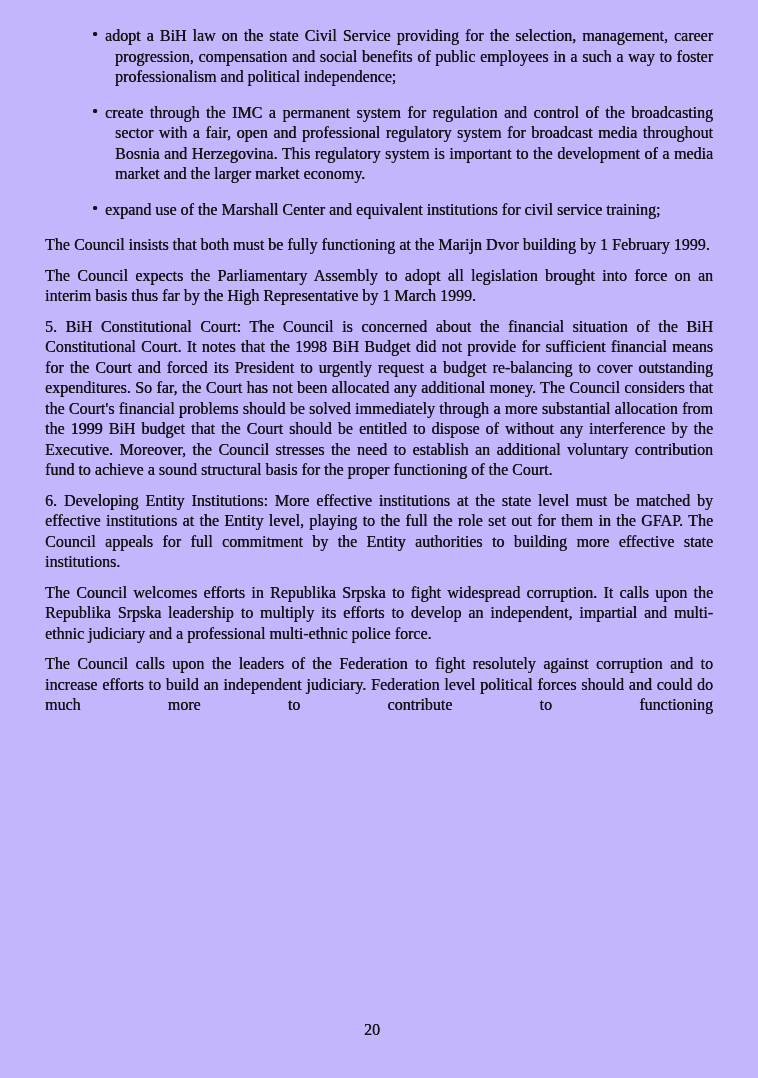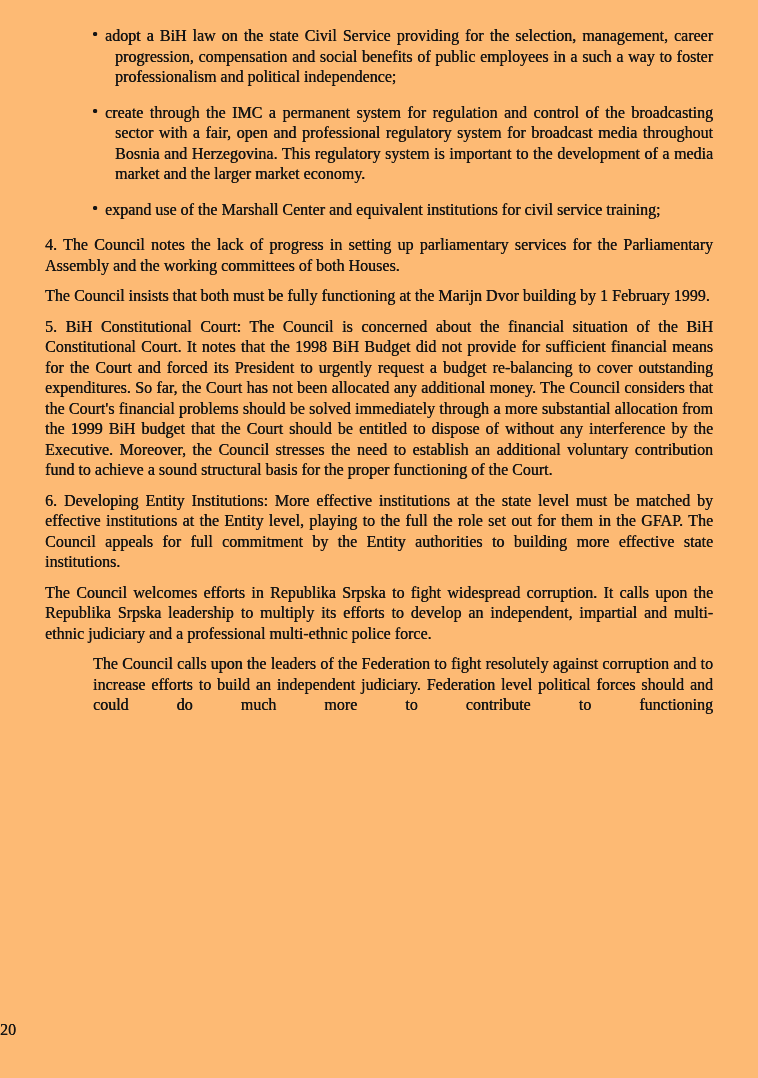--- a/index.html
+++ b/index.html
@@ -11,21 +11,21 @@
     height: 1078px;
     background: #fdfdfb;
     overflow: hidden;
   }
   .page {
     position: relative;
     width: 758px;
     height: 1078px;
     box-sizing: border-box;
     padding: 26px 45px 0 45px;
-    background: #fdba74;
+    background: #c4b5fd;
     font-family: "Liberation Serif", "DejaVu Serif", serif;
     font-size: 16px;
     line-height: 20.5px;
     color: #141414;
     text-shadow: 0.3px 0 0 currentColor;
   }
   ul.bullet-list {
     list-style: none;
     margin: 0 0 6px 0;
     padding: 0;
@@ -47,50 +47,50 @@
   }
   p.para {
     margin: 10px 0;
     text-align: justify;
   }
   p.para.first-after-list {
     margin-top: 6px;
   }
   p.para.justify-last {
     text-align-last: justify;
-    margin-left: 48px;
   }
   .page-footer {
     position: absolute;
     left: 0;
     right: 0;
     bottom: 0;
     height: 58px;
   }
   .page-number {
     position: absolute;
     left: 0;
     right: 14px;
     top: 0;
+    text-align: center;
     font-size: 16px;
   }
 </style>
 </head>
 <body>
 
 <div class="page">
 
   <ul class="bullet-list">
     <li>adopt a BiH law on the state Civil Service providing for the selection, management, career progression, compensation and social benefits of public employees in a such a way to foster professionalism and political independence;</li>
     <li>create through the IMC a permanent system for regulation and control of the broadcasting sector with a fair, open and professional regulatory system for broadcast media throughout Bosnia and Herzegovina. This regulatory system is important to the development of a media market and the larger market economy.</li>
     <li>expand use of the Marshall Center and equivalent institutions for civil service training;</li>
   </ul>
 
-  <p class="para first-after-list">4. The Council notes the lack of progress in setting up parliamentary services for the Parliamentary Assembly and the working committees of both Houses.</p>
   <p class="para">The Council insists that both must be fully functioning at the Marijn Dvor building by 1 February 1999.</p>
+  <p class="para">The Council expects the Parliamentary Assembly to adopt all legislation brought into force on an interim basis thus far by the High Representative by 1 March 1999.</p>
   <p class="para">5. BiH Constitutional Court: The Council is concerned about the financial situation of the BiH Constitutional Court. It notes that the 1998 BiH Budget did not provide for sufficient financial means for the Court and forced its President to urgently request a budget re-balancing to cover outstanding expenditures. So far, the Court has not been allocated any additional money. The Council considers that the Court's financial problems should be solved immediately through a more substantial allocation from the 1999 BiH budget that the Court should be entitled to dispose of without any interference by the Executive. Moreover, the Council stresses the need to establish an additional voluntary contribution fund to achieve a sound structural basis for the proper functioning of the Court.</p>
   <p class="para">6. Developing Entity Institutions: More effective institutions at the state level must be matched by effective institutions at the Entity level, playing to the full the role set out for them in the GFAP. The Council appeals for full commitment by the Entity authorities to building more effective state institutions.</p>
   <p class="para">The Council welcomes efforts in Republika Srpska to fight widespread corruption. It calls upon the Republika Srpska leadership to multiply its efforts to develop an independent, impartial and multi-ethnic judiciary and a professional multi-ethnic police force.</p>
   <p class="para justify-last">The Council calls upon the leaders of the Federation to fight resolutely against corruption and to increase efforts to build an independent judiciary. Federation level political forces should and could do much more to contribute to functioning</p>
 
   <div class="page-footer">
     <div class="page-number">20</div>
   </div>
 
 </div>

